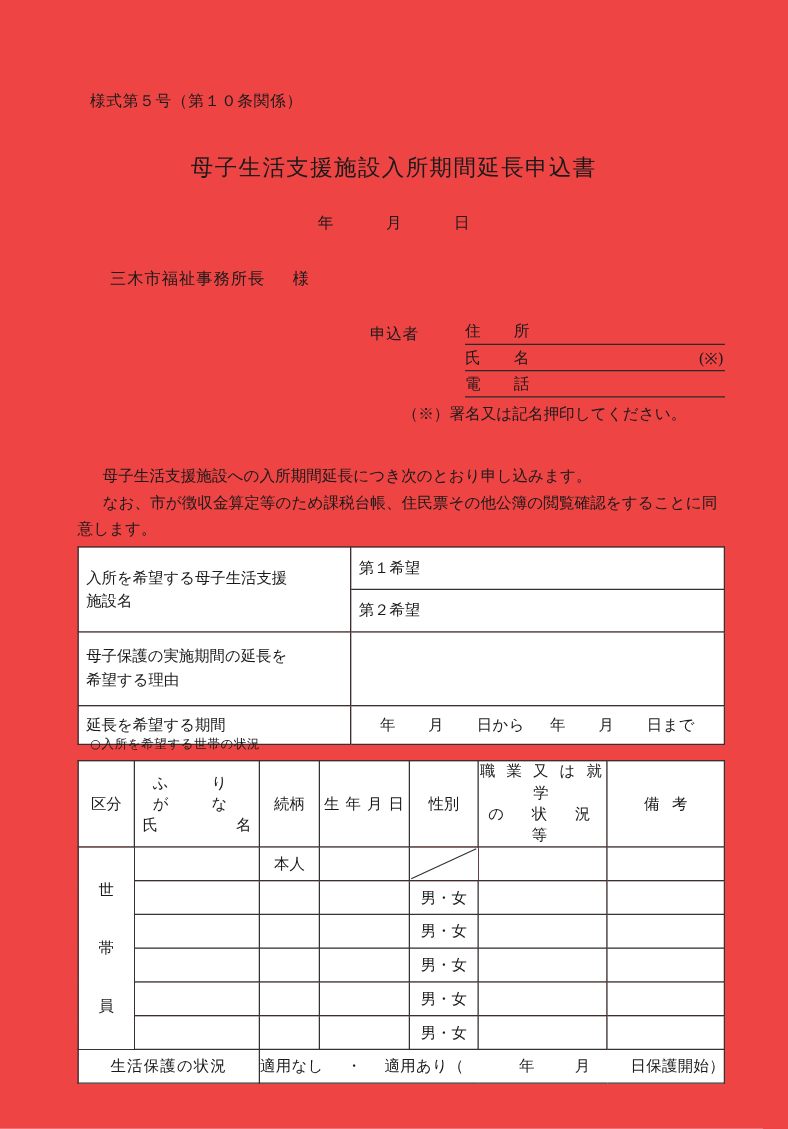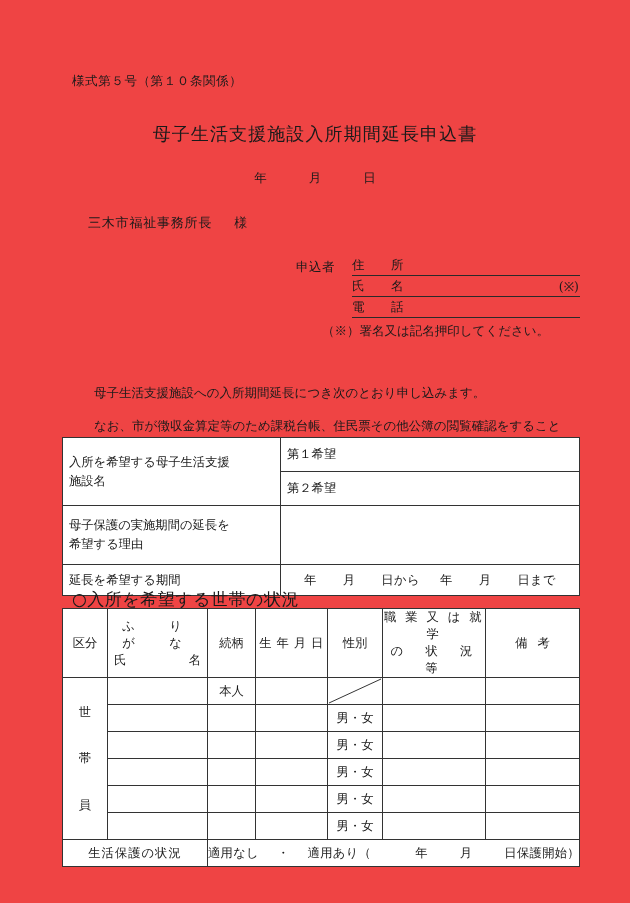--- a/index.html
+++ b/index.html
@@ -68,20 +68,21 @@
     left: 296px;
     top: 255px;
     width: 284px;
     font-size: 12.5px;
   }
   .applicant-row {
     display: flex;
     align-items: flex-end;
     height: 21px;
     white-space: nowrap;
+    gap: 20px;
   }
   .applicant-tag {
     width: 56px;
     flex: 0 0 56px;
     letter-spacing: 0.5px;
   }
   .applicant-field {
     flex: 1 1 auto;
     border-bottom: 1px solid #2a2a2a;
     display: flex;
@@ -109,21 +110,21 @@
 
   
   .body-text {
     position: absolute;
     left: 62px;
     top: 370px;
     width: 520px;
     font-size: 12.5px;
     line-height: 21px;
   }
-  .body-text p { margin: 12px; }
+  .body-text p { margin: 0; }
   .indent { text-indent: 1.6em; }
 
   
   table {
     border-collapse: collapse;
     table-layout: fixed;
   }
   td {
     border: 1px solid #333;
     font-size: 12.3px;
@@ -152,21 +153,21 @@
     letter-spacing: 0.4px;
   }
   .period-text .g { display: inline-block; width: 26px; }
   .period-text .g2 { display: inline-block; width: 20px; }
 
   
   .section-heading {
     position: absolute;
     left: 72px;
     top: 588px;
-    font-size: 17px;
+    font-size: 10px;
     letter-spacing: 0.5px;
     white-space: nowrap;
   }
 
   .table-household {
     position: absolute;
     left: 62px;
     top: 608px;
     width: 517px;
   }

